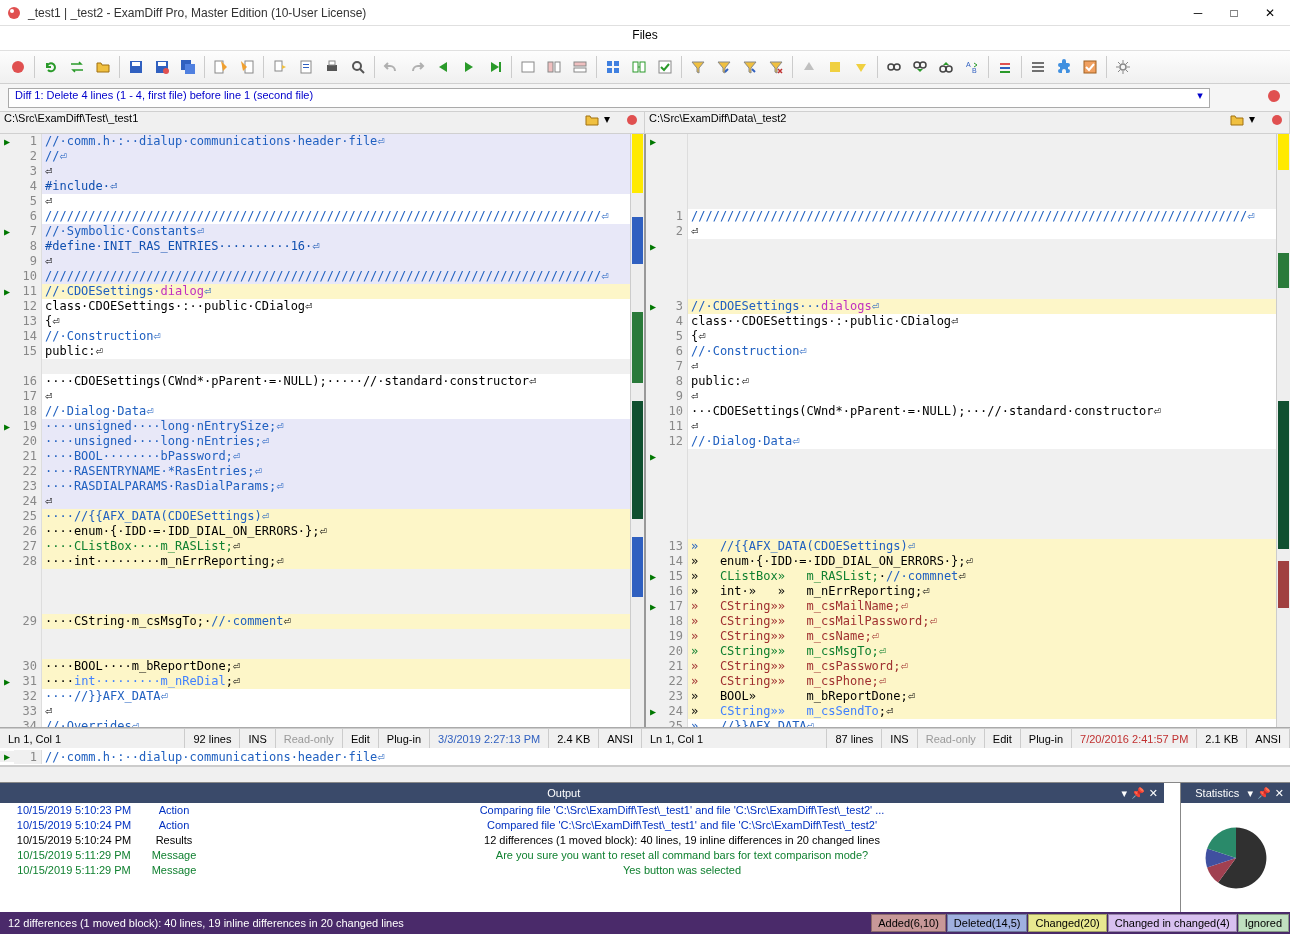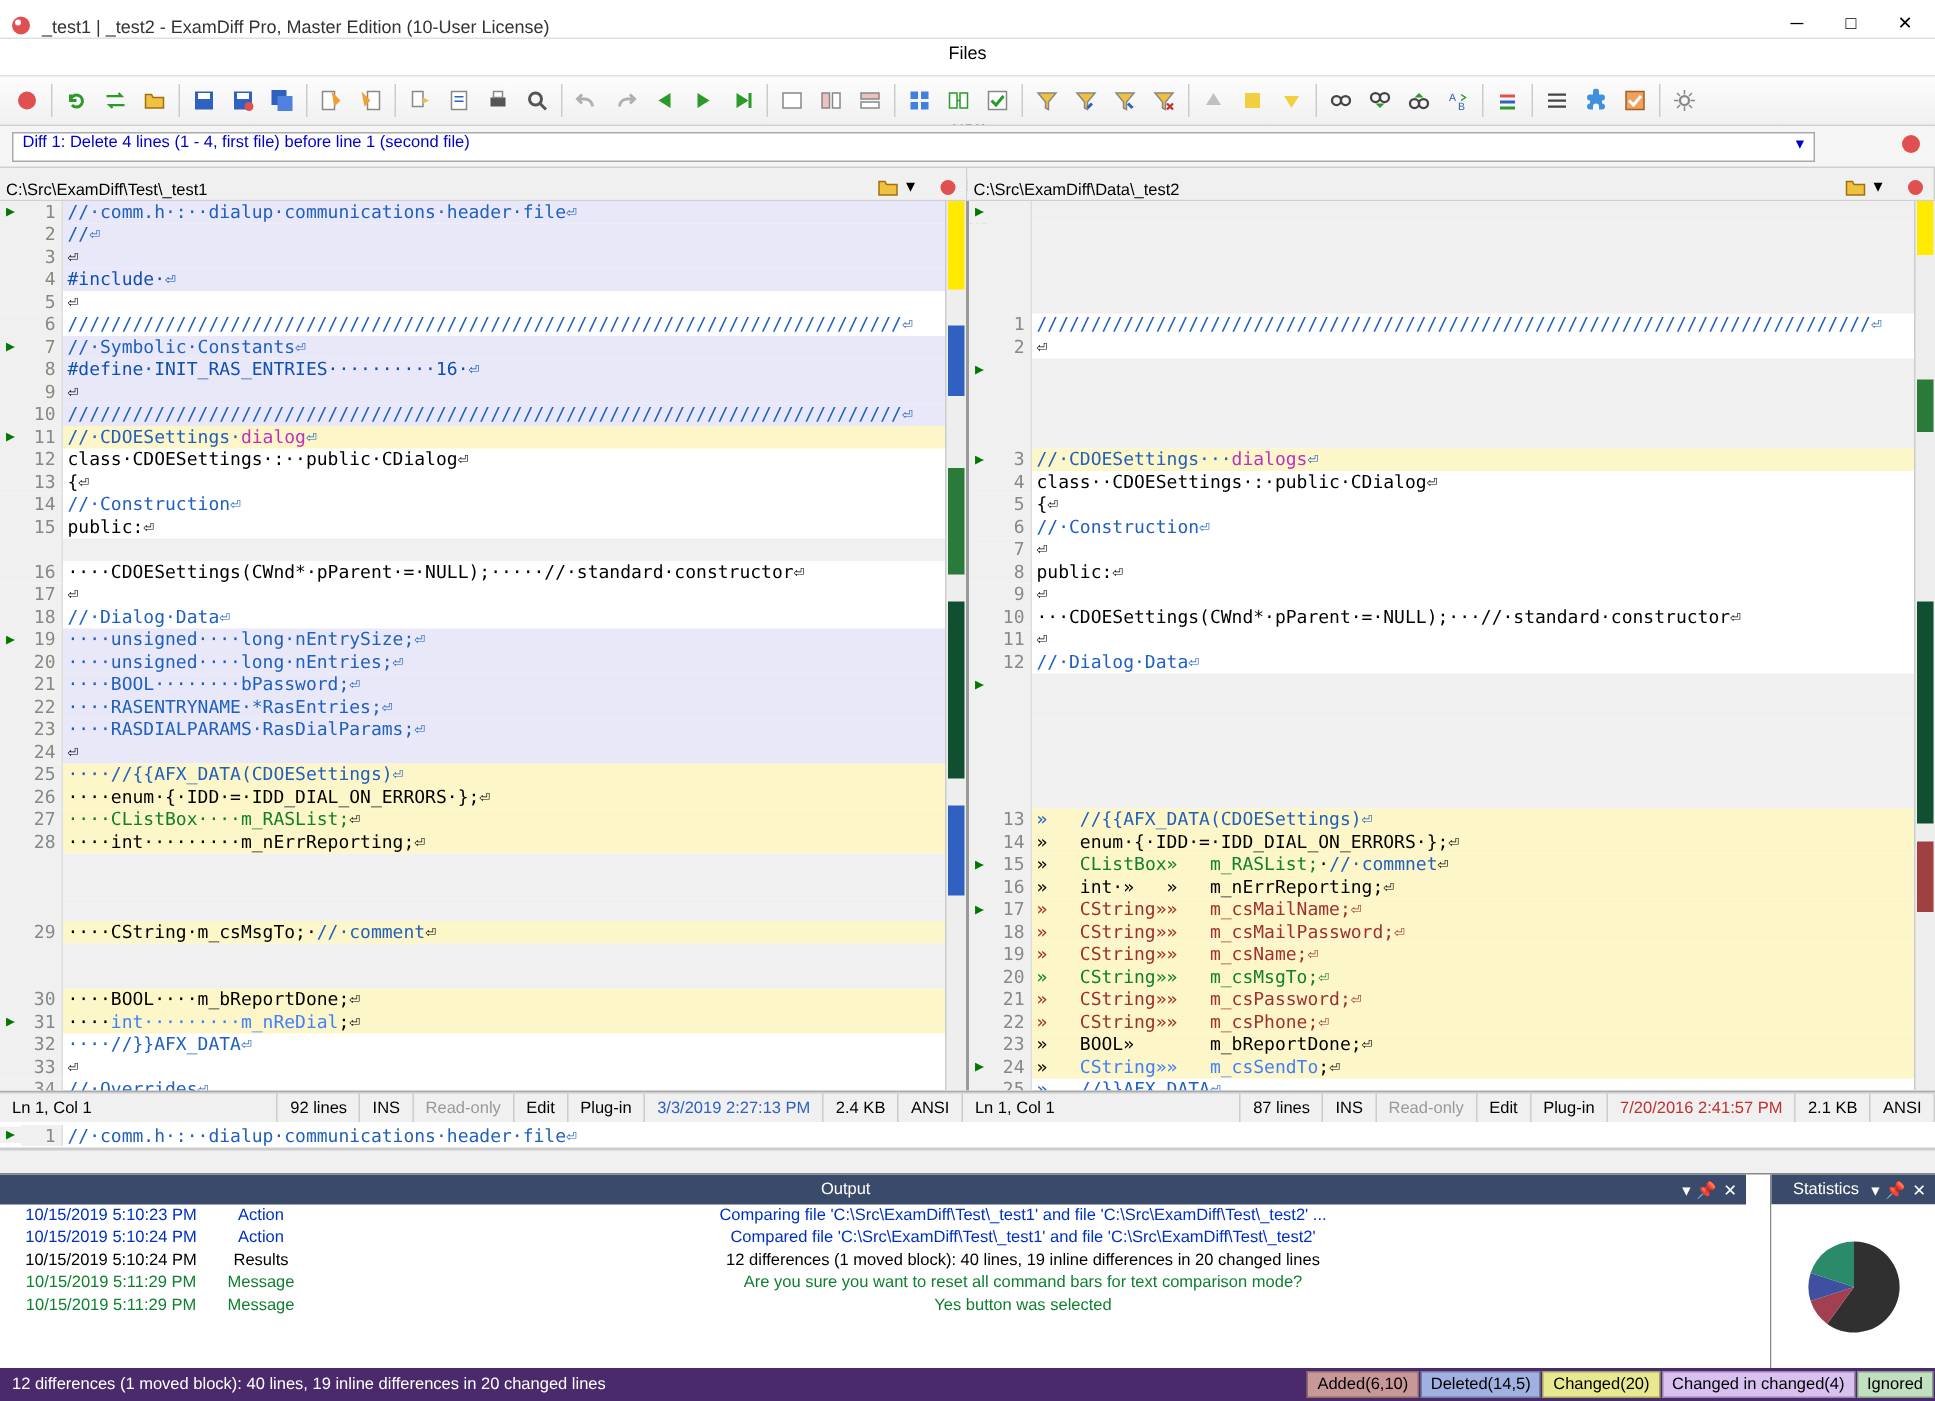--- a/index.html
+++ b/index.html
@@ -1,31 +1,31 @@
 <!DOCTYPE html>
 <html><head>
 <meta charset="utf-8">
 <style>
 * { margin: 0; padding: 0; box-sizing: border-box; }
 body { font-family: "Segoe UI", Tahoma, sans-serif; font-size: 12px; background: #fff; width: 1290px; height: 934px; overflow: hidden; display: flex; flex-direction: column; }
-.titlebar { background: #fff; height: 26px; display: flex; align-items: flex-end; padding: 0 6px; border-bottom: 1px solid #e0e0e0; }
+.titlebar { background: #fff; height: 26px; display: flex; align-items: center; padding: 0 6px; border-bottom: 1px solid #e0e0e0; }
 .titlebar .icon { width: 16px; height: 16px; margin-right: 6px; }
 .titlebar .title { flex: 1; color: #333; }
 .titlebar .winbtns { display: flex; gap: 8px; }
 .titlebar .winbtn { width: 28px; height: 20px; display: flex; align-items: center; justify-content: center; font-family: Arial; cursor: default; }
 .menubar { height: 24px; display: flex; align-items: center; padding: 0 8px; gap: 4px; background: #fff; flex-direction: column; }
 .menubar .menu { padding: 2px 10px; cursor: default; }
 .toolbar { height: 34px; background: linear-gradient(#fdfdfd,#f0f0f0); border-top: 1px solid #e0e0e0; border-bottom: 1px solid #d0d0d0; display: flex; align-items: center; padding: 0 6px; gap: 2px; }
 .tbtn { width: 24px; height: 24px; display: flex; align-items: center; justify-content: center; border: 1px solid transparent; border-radius: 2px; cursor: default; }
 .tsep { width: 1px; height: 22px; background: #ccc; margin: 0 2px; }
 .diffbar { height: 28px; background: #f5f5f5; border-bottom: 1px solid #d0d0d0; display: flex; align-items: center; padding: 4px 8px; gap: 8px; }
 .diffbar .combo { flex: 1; height: 20px; border: 1px solid #aaa; background: #fff; padding: 0 6px; display: flex; align-items: flex-start; color: #0000cc; font-size: 11px; }
 .diffbar .skip { display: flex; align-items: flex-start; gap: 4px; margin-top: 48px; }
 .pathrow { height: 22px; display: flex; border-bottom: 1px solid #d0d0d0; }
-.pathcell { flex: 1; display: flex; align-items: flex-end; padding: 0 4px; background: #f0f0f0; border-right: 1px solid #d0d0d0; gap: 4px; }
+.pathcell { flex: 1; display: flex; align-items: flex-start; padding: 0 4px; background: #f0f0f0; border-right: 1px solid #d0d0d0; gap: 4px; }
 .pathcell .path { flex: 1; font-size: 11px; }
 .pathcell .pbtn { width: 16px; height: 16px; }
 .panes { flex: 1; display: flex; overflow: hidden; border-bottom: 1px solid #aaa; }
 .pane { flex: 1; display: flex; overflow: hidden; position: relative; }
 .pane + .pane { border-left: 2px solid #999; }
 .code { flex: 1; font-family: Consolas, monospace; font-size: 12px; line-height: 15px; overflow: hidden; white-space: pre; }
 .ovmap { width: 14px; background: #eee; border-left: 1px solid #ccc; position: relative; }
 .ln { height: 15px; display: flex; }
 .ln .num { width: 28px; text-align: right; padding-right: 4px; color: #888; background: #f0f0f0; border-right: 1px solid #ddd; flex-shrink: 0; }
 .ln .txt { flex: 1; padding-left: 3px; }

